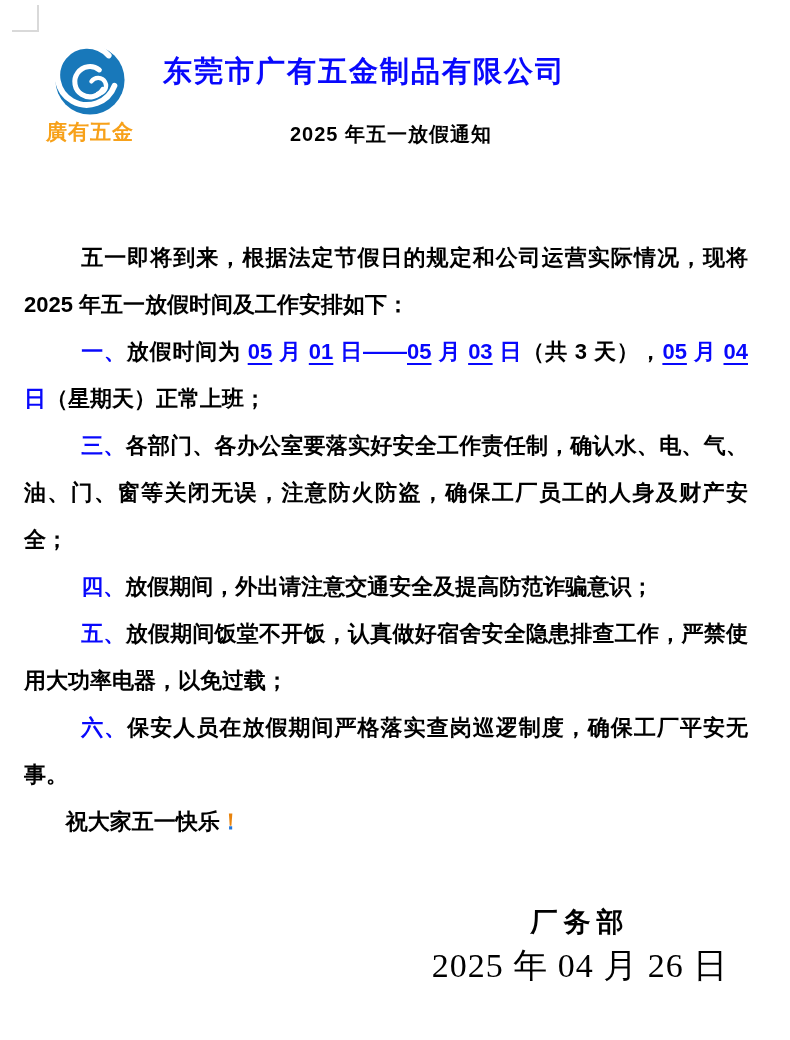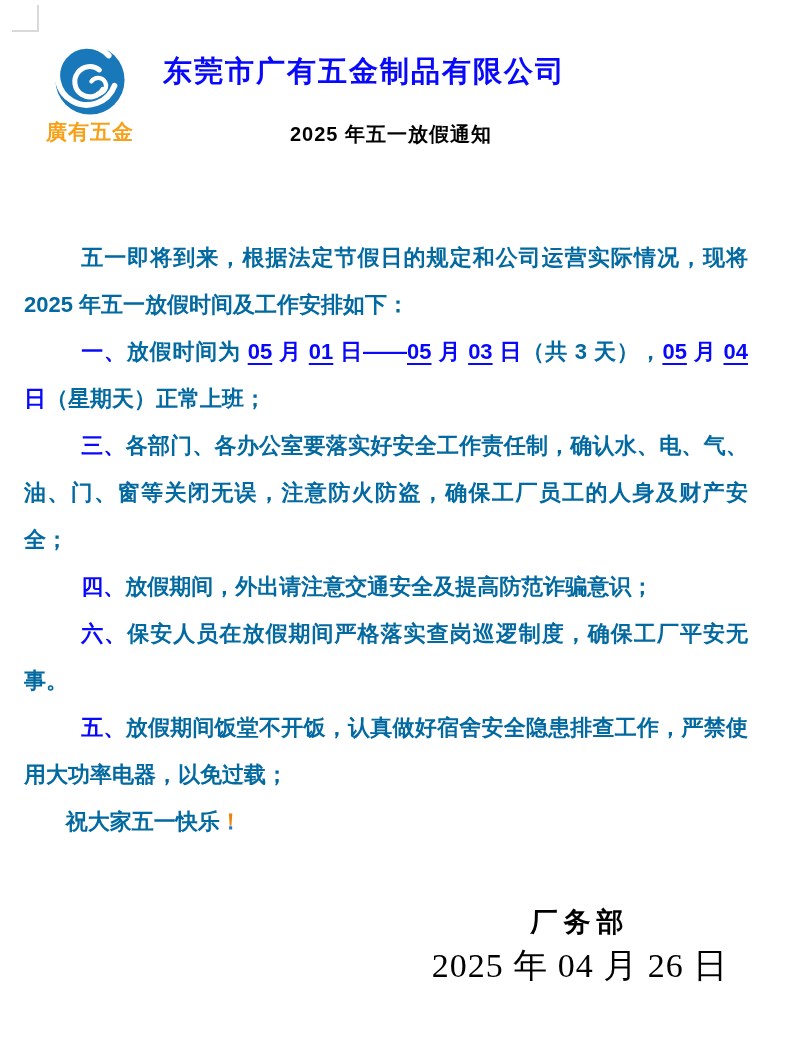--- a/index.html
+++ b/index.html
@@ -38,21 +38,21 @@
   }
 
   
   .notice-body{
     position:absolute;left:24px;top:234px;width:724px;
     font-size:22px;font-weight:bold;line-height:47px;color:#000;
     text-align:justify;
   }
   .para{margin:0;text-indent:2.6em;text-align-last:left;}
   .para.wish{text-indent:1.9em;}
-  .r-k{color:#0369a1;}
+  .r-k{color:#000000;}
   .r-b{color:var(--blue);}
   .r-bu{
     color:var(--blue);
     text-decoration:underline;
     text-decoration-thickness:2px;
     text-underline-offset:4px;
     margin-top:16px;
   }
   .r-x{
     background:linear-gradient(180deg,var(--excl-orange) 0%,var(--excl-orange) 66%,var(--excl-blue) 70%,var(--excl-blue) 100%);
@@ -88,22 +88,22 @@
 
   <h1 class="company-name">东莞市广有五金制品有限公司</h1>
 
   <h2 class="notice-title">2025 年五一放假通知</h2>
 
   <main class="notice-body">
       <p class="para"><span class="r-k">五一即将到来，根据法定节假日的规定和公司运营实际情况，现将 2025 年五一放假时间及工作安排如下：</span></p>
       <p class="para"><span class="r-b">一、</span><span class="r-k">放假时间为 </span><span class="r-bu">05</span><span class="r-b"> 月 </span><span class="r-bu">01</span><span class="r-b"> 日——</span><span class="r-bu">05</span><span class="r-b"> 月 </span><span class="r-bu">03</span><span class="r-b"> 日</span><span class="r-k">（共 3 天），</span><span class="r-bu">05</span><span class="r-b"> 月 </span><span class="r-bu">04</span><span class="r-b"> 日</span><span class="r-k">（星期天）正常上班；</span></p>
       <p class="para"><span class="r-b">三、</span><span class="r-k">各部门、各办公室要落实好安全工作责任制，确认水、电、气、油、门、窗等关闭无误，注意防火防盗，确保工厂员工的人身及财产安全；</span></p>
       <p class="para"><span class="r-b">四、</span><span class="r-k">放假期间，外出请注意交通安全及提高防范诈骗意识；</span></p>
+      <p class="para"><span class="r-b">五、</span><span class="r-k">放假期间饭堂不开饭，认真做好宿舍安全隐患排查工作，严禁使用大功率电器，以免过载；</span></p>
       <p class="para"><span class="r-b">六、</span><span class="r-k">保安人员在放假期间严格落实查岗巡逻制度，确保工厂平安无事。</span></p>
-      <p class="para"><span class="r-b">五、</span><span class="r-k">放假期间饭堂不开饭，认真做好宿舍安全隐患排查工作，严禁使用大功率电器，以免过载；</span></p>
       <p class="para wish"><span class="r-k">祝大家五一快乐</span><span class="r-x">！</span></p>
     </main>
 
   <footer class="signature">
     <p class="sig-dept">厂务部</p>
     <p class="sig-date">2025 年 04 月 26 日</p>
   </footer>
 
 </div>
 

